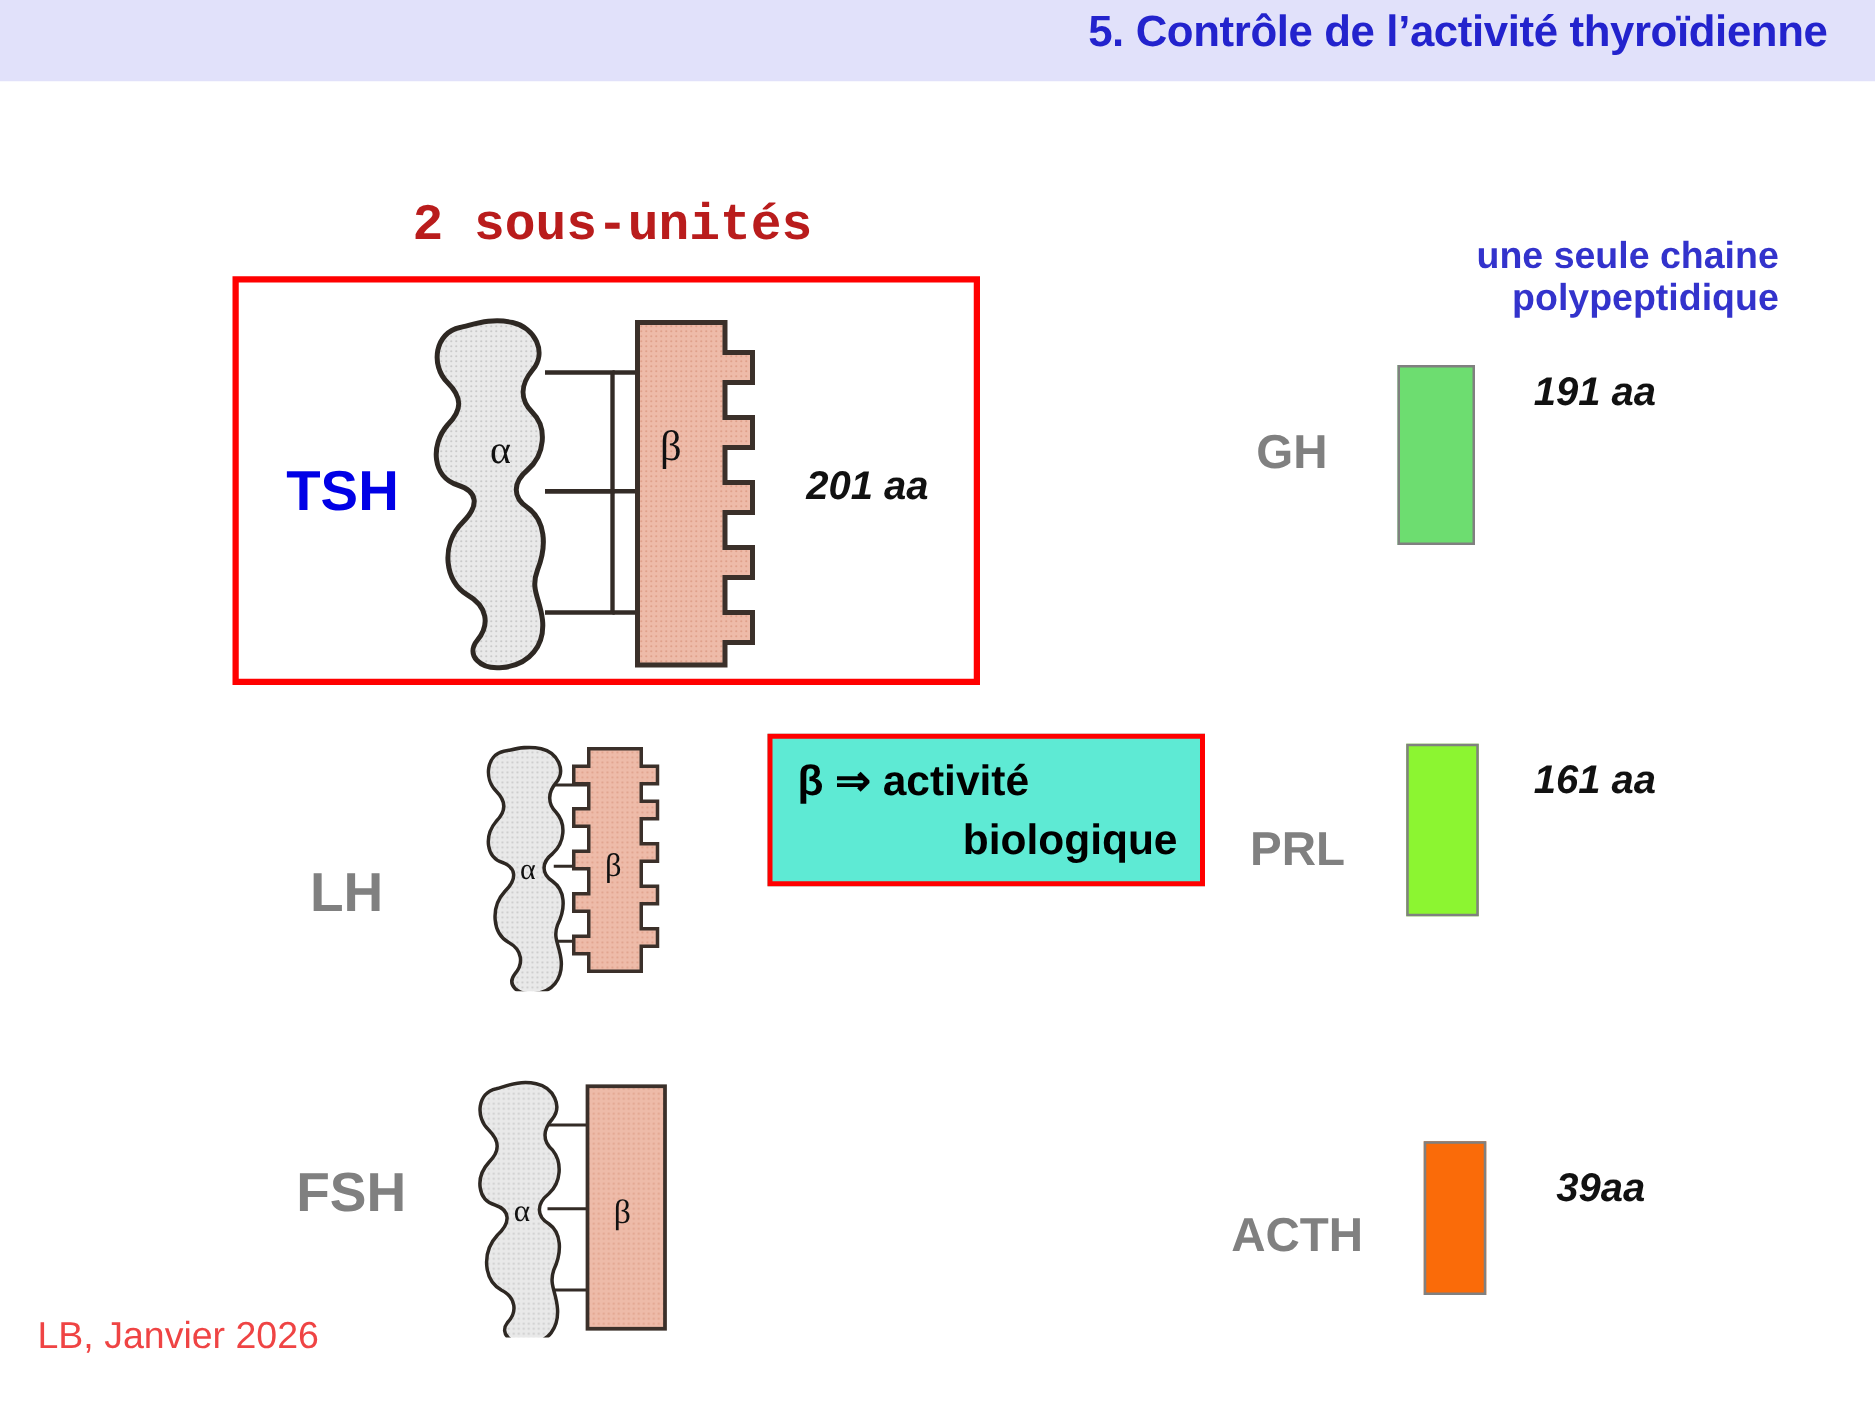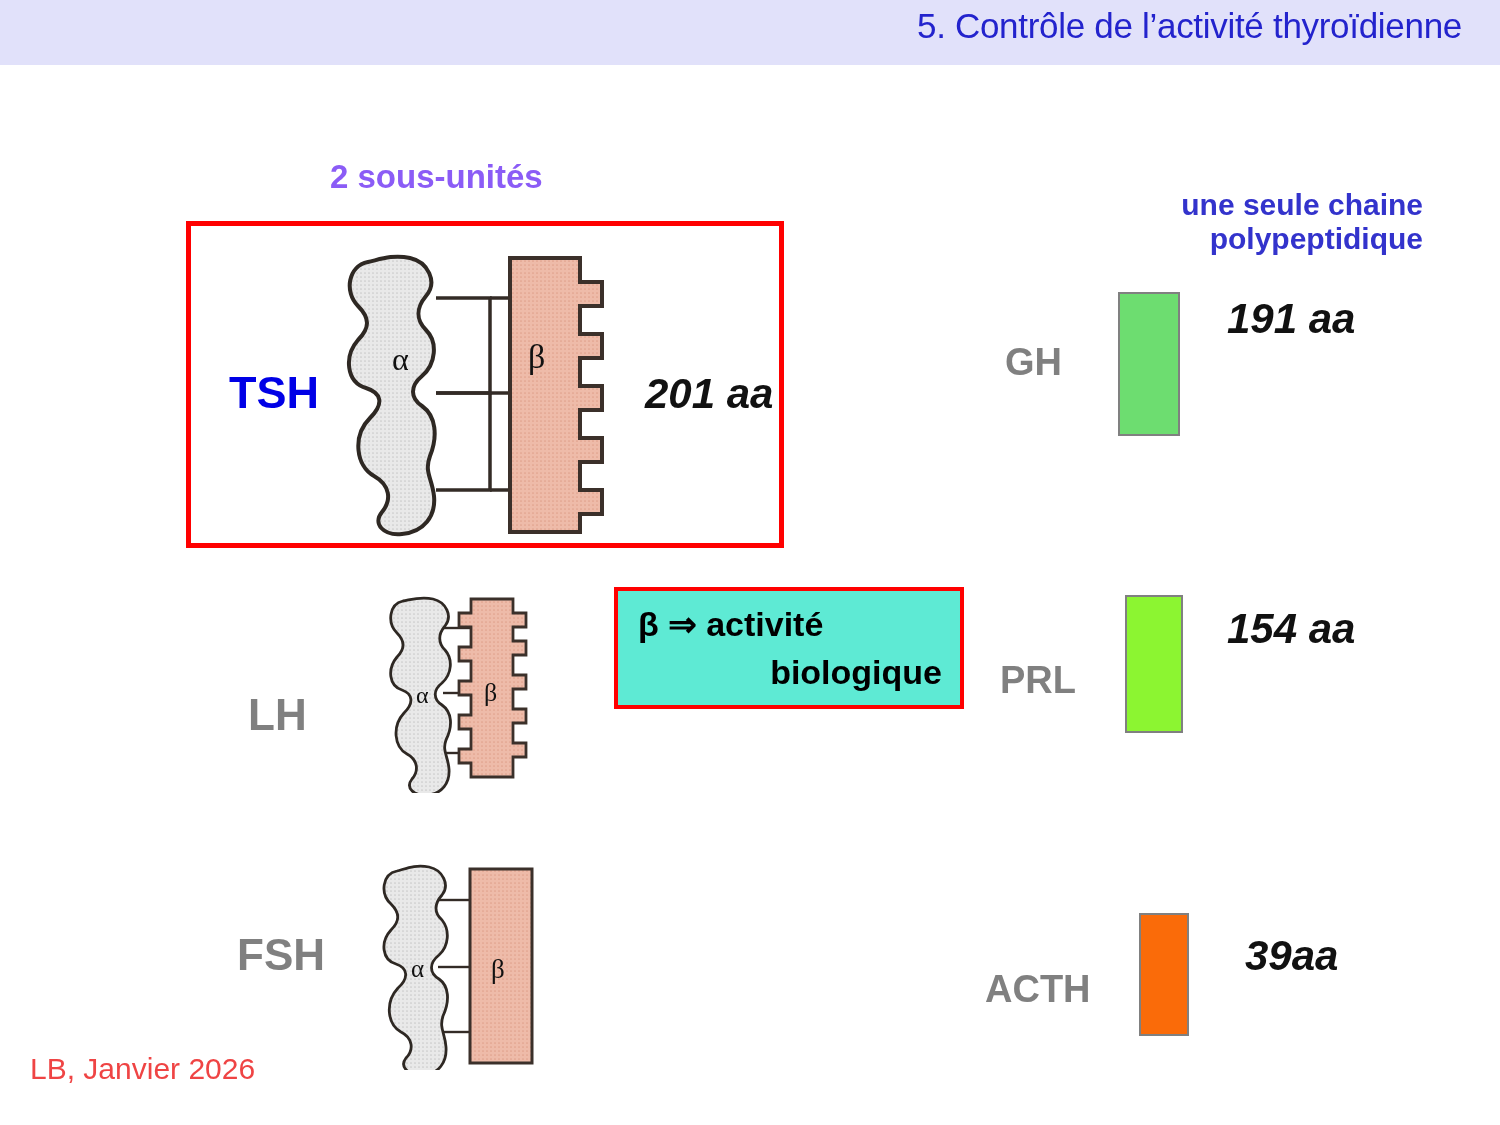--- a/index.html
+++ b/index.html
@@ -21,35 +21,36 @@
     left: 0; top: 0;
     width: 1500px;
     height: 65px;
     background: #e1e1fa;
   }
   #header-title {
     position: absolute;
     right: 38px;
     top: 6px;
     font-size: 35px;
-    font-weight: normal;
+    font-weight: bold;
     color: #2323cd;
     letter-spacing: -0.3px;
     white-space: nowrap;
   }
 
   
   #left-heading {
     position: absolute;
     left: 330px;
     top: 158px;
-    font-size: 33px;
-    font-weight: bold;
-    color: #8b5cf6;
-    white-space: nowrap;
+    font-size: 41px;
+    font-weight: bold;
+    color: #b91c1c;
+    white-space: nowrap;
+    font-family: Liberation Mono, monospace;
   }
   #right-heading {
     position: absolute;
     left: 1003px;
     top: 188px;
     width: 420px;
     font-size: 30px;
     font-weight: bold;
     color: #3333cc;
     line-height: 1.13;
@@ -83,21 +84,21 @@
     font-size: 45px;
   }
   #lh-label  { left: 248px; top: 690px; }
   #fsh-label { left: 237px; top: 930px; }
 
   
   .diagram { position: absolute; }
 
   .aa-count {
     position: absolute;
-    font-size: 42px;
+    font-size: 32px;
     font-style: italic;
     font-weight: bold;
     color: #111111;
     white-space: nowrap;
     font-family: "Liberation Sans", sans-serif;
   }
   #tsh-aa  { left: 645px; top: 370px; }
   #gh-aa   { left: 1227px; top: 295px; }
   #prl-aa  { left: 1227px; top: 605px; }
   #acth-aa { left: 1245px; top: 932px; }
@@ -292,19 +293,19 @@
   <rect x="92" y="7" width="62" height="194" fill="url(#dotSalmon)" stroke="#3b302a" stroke-width="3"></rect>
   <text x="113" y="116" font-family="'Liberation Serif', serif" font-size="27" fill="#111">β</text>
 </svg>
 
 <div class="chain-label" id="gh-label">GH</div>
 <div class="chain-bar" id="gh-bar" style="background:#6ddd70;"></div>
 <div class="aa-count" id="gh-aa">191 aa</div>
 
 <div class="chain-label" id="prl-label">PRL</div>
 <div class="chain-bar" id="prl-bar" style="background:#8cf531;"></div>
-<div class="aa-count" id="prl-aa">154 aa</div>
+<div class="aa-count" id="prl-aa">161 aa</div>
 
 <div class="chain-label" id="acth-label">ACTH</div>
 <div class="chain-bar" id="acth-bar" style="background:#fa6b09;"></div>
 <div class="aa-count" id="acth-aa">39aa</div>
 
 <div id="footer">LB, Janvier 2026</div>
 
 </body></html>

